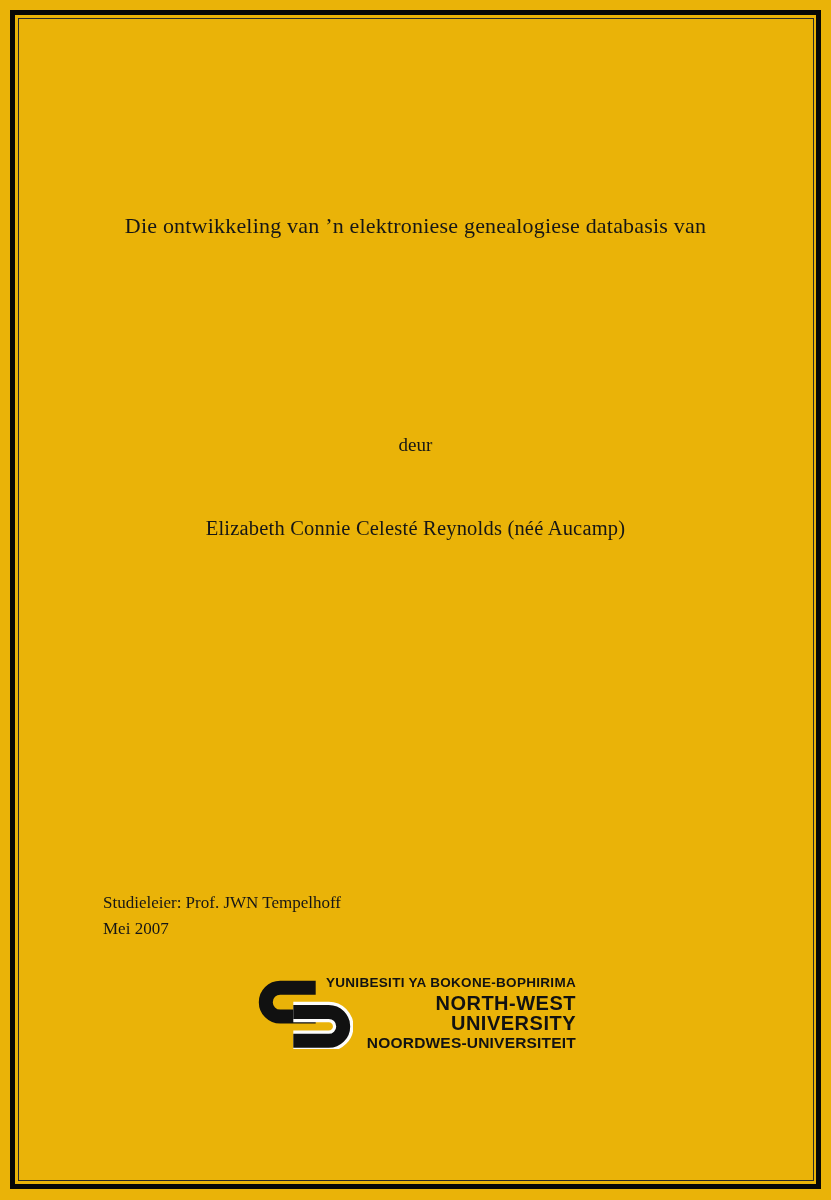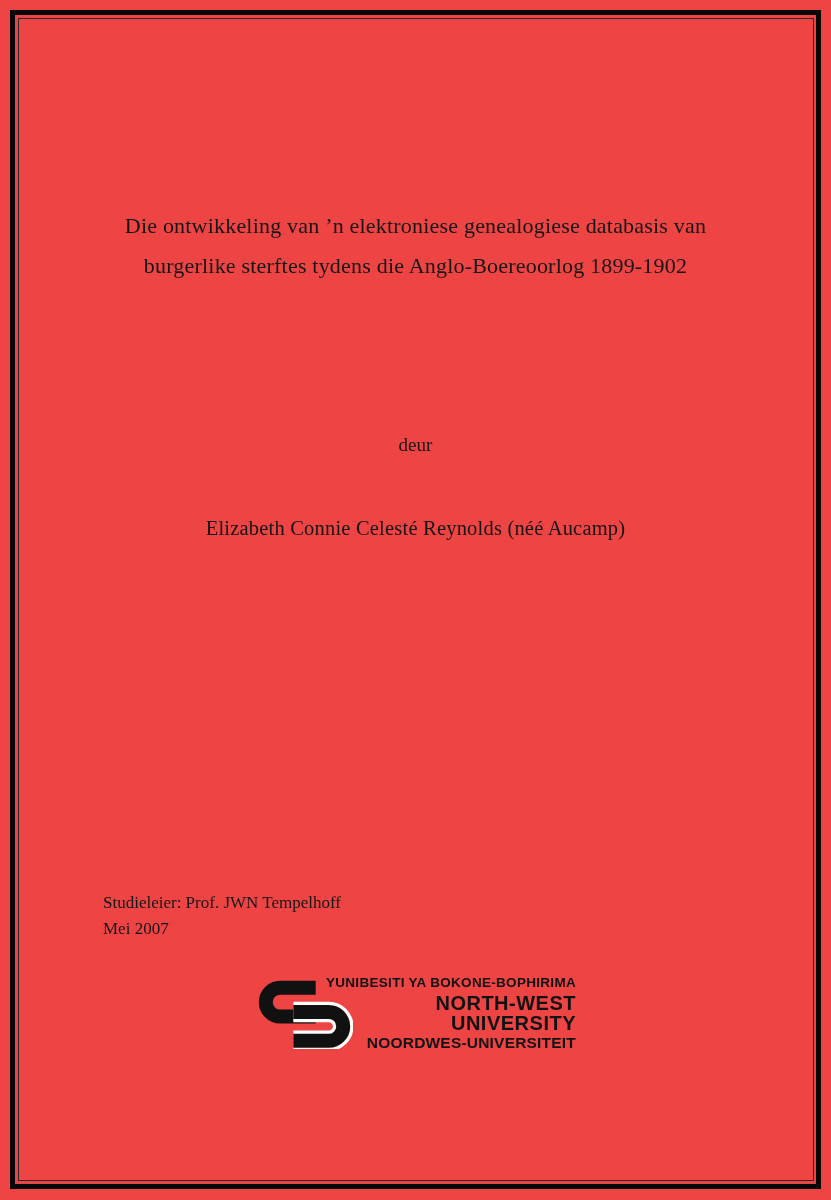--- a/index.html
+++ b/index.html
@@ -4,21 +4,21 @@
 <style>
   html, body {
     margin: 0;
     padding: 0;
     background: #ffffff;
   }
   .sheet {
     position: relative;
     width: 831px;
     height: 1200px;
-    background: #ef4444;
+    background: #eab308;
     overflow: hidden;
     font-family: "Liberation Serif", "DejaVu Serif", serif;
     color: #161616;
   }
   
   .frame-outer {
     position: absolute;
     left: 10px; top: 10px; right: 10px; bottom: 11px;
     border: 5px solid #070707;
     pointer-events: none;
@@ -107,21 +107,20 @@
 </head>
 <body>
 
 <div class="sheet">
 
   <div class="frame-outer"></div>
   <div class="frame-inner"></div>
 
   <div class="title-block">
     <div>Die ontwikkeling van ’n elektroniese genealogiese databasis van</div>
-    <div>burgerlike sterftes tydens die Anglo-Boereoorlog 1899-1902</div>
   </div>
 
   <div class="byline">deur</div>
 
   <div class="author">Elizabeth Connie Celesté Reynolds (néé Aucamp)</div>
 
 
   <div class="supervisor-block">
     <div>Studieleier: Prof. JWN Tempelhoff</div>
     <div>Mei 2007</div>

